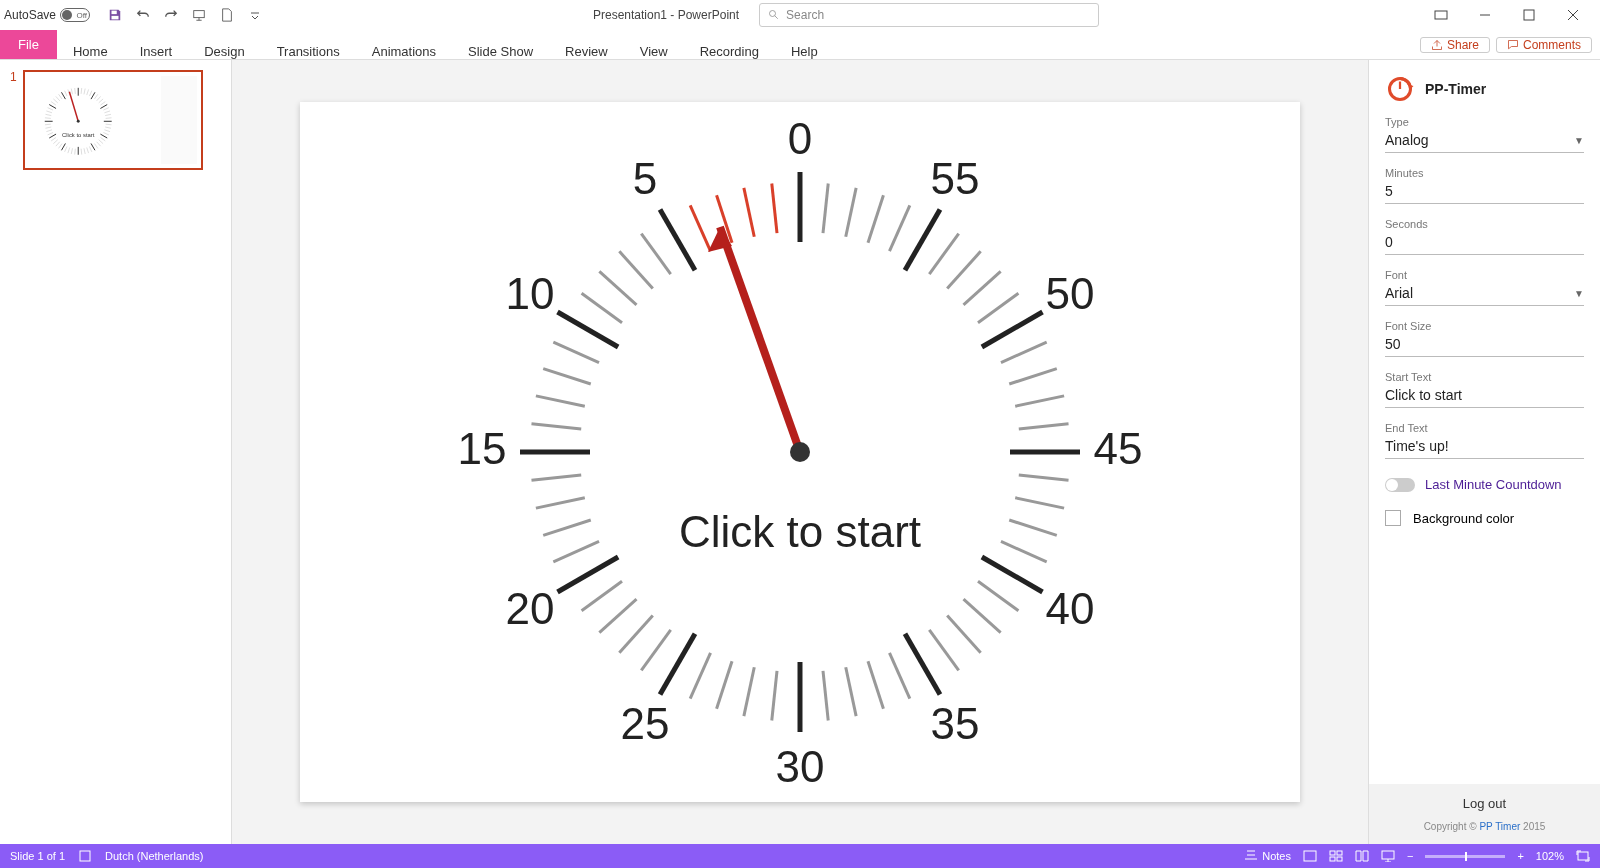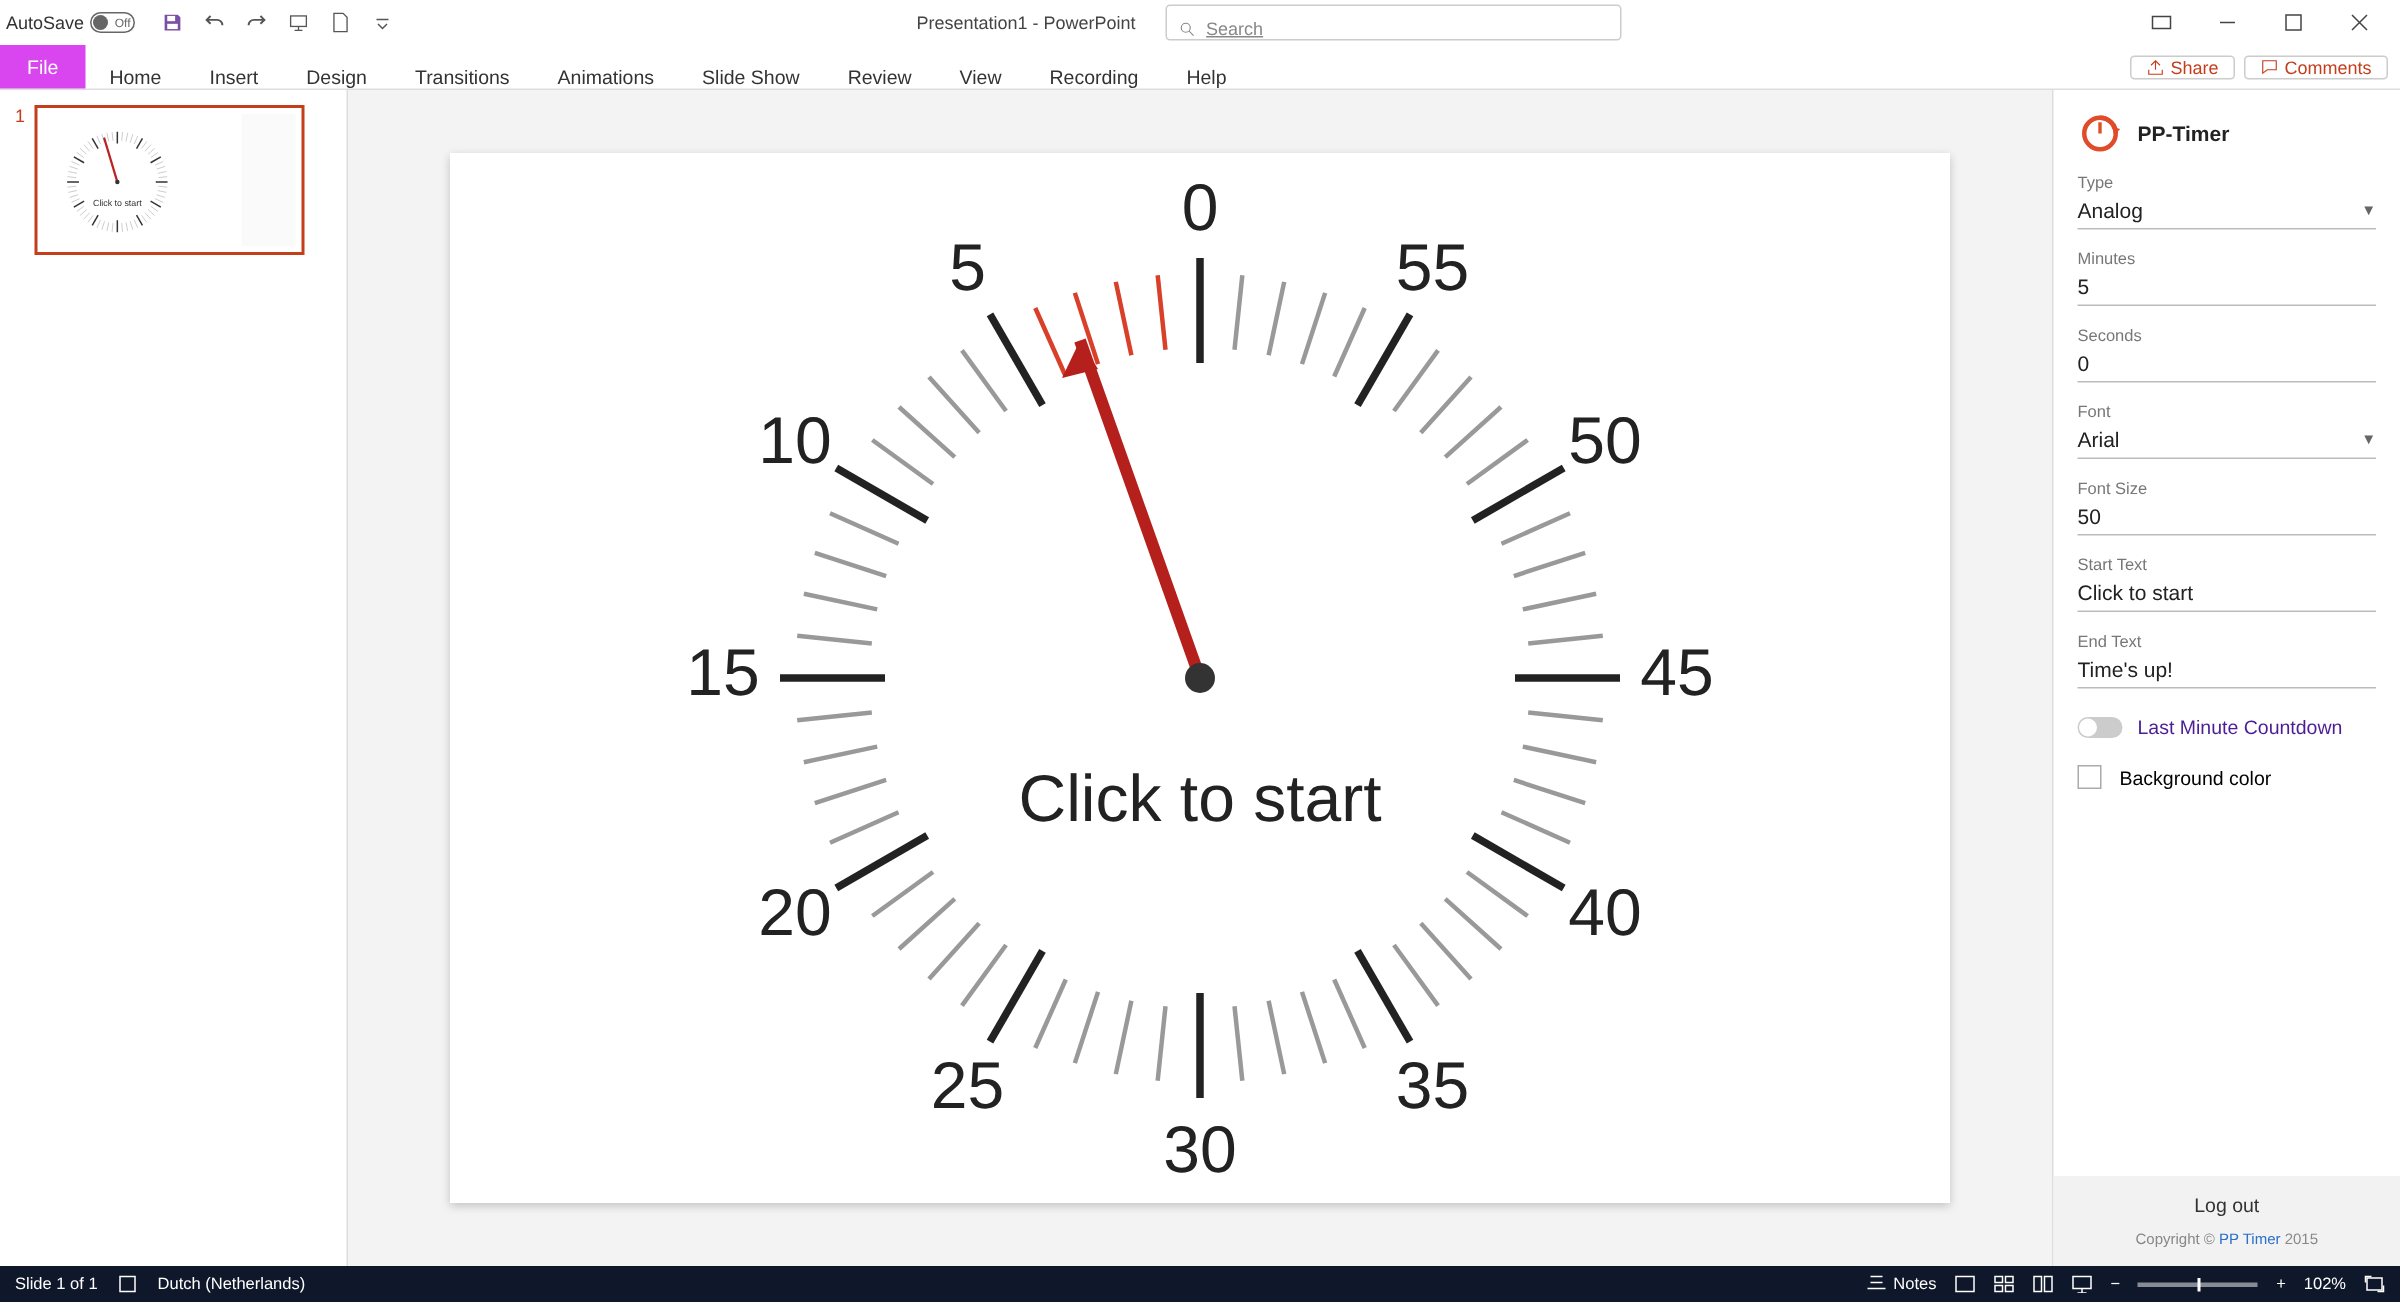--- a/index.html
+++ b/index.html
@@ -7,27 +7,27 @@
 
 
 .titlebar { height: 30px; background: #fff; display: flex; align-items: center; padding: 0 4px; font-size: 12px; color: #333; }
 .titlebar .left { display: flex; align-items: center; gap: 6px; }
 .autosave { display: flex; align-items: center; gap: 4px; margin-right: 8px; }
 .autosave-toggle { width: 30px; height: 14px; border: 1px solid #666; border-radius: 7px; display: flex; align-items: center; padding: 0 2px; font-size: 8px; color: #666; justify-content: flex-end; position: relative;}
 .autosave-toggle::before { content:''; position:absolute; left:1px; top:1px; width:10px; height:10px; border-radius:50%; background:#666;}
 .qat-btn { width: 22px; height: 22px; display: flex; align-items: center; justify-content: center; color: #555; cursor: pointer; }
 .titlebar .center { flex: 1; display: flex; justify-content: center; align-items: center; gap: 20px; }
 .doc-title { color: #444; font-size: 12px;}
-.searchbox { width: 304px; height: 24px; border: 1px solid #ccc; border-radius: 3px; display: flex; align-items: flex-end; padding: 0 8px; color: #888; gap:6px;text-decoration:underline;}
+.searchbox { width: 340px; height: 24px; border: 1px solid #ccc; border-radius: 3px; display: flex; align-items: center; padding: 0 8px; color: #888; gap:6px;}
 .titlebar .right { display: flex; align-items: center; gap: 14px; padding-right: 8px; }
 .win-btn { width: 30px; height: 24px; display: flex; align-items: center; justify-content: center; color: #444; cursor: pointer; }
 
 
 .ribbon { height: 30px; background: #fff; display: flex; align-items: stretch; border-bottom: 1px solid #ddd; }
-.file-tab { background: #d946ef; color: #fff; padding: 0 18px; display: flex; align-items: center; font-size: 13px; cursor:pointer;}
+.file-tab { background: #ec4899; color: #fff; padding: 0 18px; display: flex; align-items: center; font-size: 13px; cursor:pointer;}
 .tab { padding: 0 16px; display: flex; align-items: flex-end; font-size: 13px; color: #333; cursor:pointer;}
 .ribbon-spacer { flex: 1; }
 .ribbon-right { display: flex; align-items: center; gap: 6px; padding-right: 8px; }
 .rb-btn { border: 1px solid #ccc; border-radius: 3px; padding: 0 10px; font-size: 12px; color: #c43e1c; display:flex; align-items:center; gap:4px; cursor:pointer;}
 
 
 .main { flex: 1; display: flex; background: #f3f3f3; overflow:hidden;}
 .thumb-pane { width: 232px; background: #fff; border-right: 1px solid #ddd; padding: 10px; }
 .thumb-wrap { display: flex; gap: 6px; }
 .thumb-num { font-size: 12px; color: #c43e1c; }
@@ -50,21 +50,21 @@
 .toggle { width:30px; height:14px; background:#ccc; border-radius:7px; position:relative;}
 .toggle::after { content:''; position:absolute; left:1px; top:1px; width:12px; height:12px; background:#fff; border-radius:50%;}
 .check-row { display:flex; align-items:center; gap:12px; font-size:13px; padding-top:4px;}
 .checkbox { width:16px; height:16px; border:1px solid #aaa;}
 .tp-footer { background:#f2f2f2; padding:12px; text-align:center; font-size:13px;}
 .logout { color:#333; margin-bottom:10px; cursor:pointer;}
 .copyright { font-size:10px; color:#888;}
 .copyright a { color:#2a6fc9;}
 
 
-.statusbar { height: 24px; background: #0f172a; color: #fff; display: flex; align-items: center; padding: 0 10px; font-size: 11px; gap: 14px; }
+.statusbar { height: 24px; background: #8b5cf6; color: #fff; display: flex; align-items: center; padding: 0 10px; font-size: 11px; gap: 14px; }
 .statusbar .right { margin-left:auto; display:flex; align-items:center; gap:12px;}
 .sb-icon { display:flex; align-items:flex-start; gap:4px;}
 .zoom-slider { width:80px; height:3px; background: rgba(255,255,255,0.5); position:relative;}
 .zoom-slider::after { content:''; position:absolute; left:50%; top:-3px; width:2px; height:9px; background:#fff;}
 
 
 .clock-svg { width:100%; height:100%;}
 .clock-num { font-family: Arial; font-size: 44px; fill:#222;}
 .start-text { font-family: Arial; font-size: 44px; fill:#222;}
 .mini-text { font-size:6px; fill:#333;}

